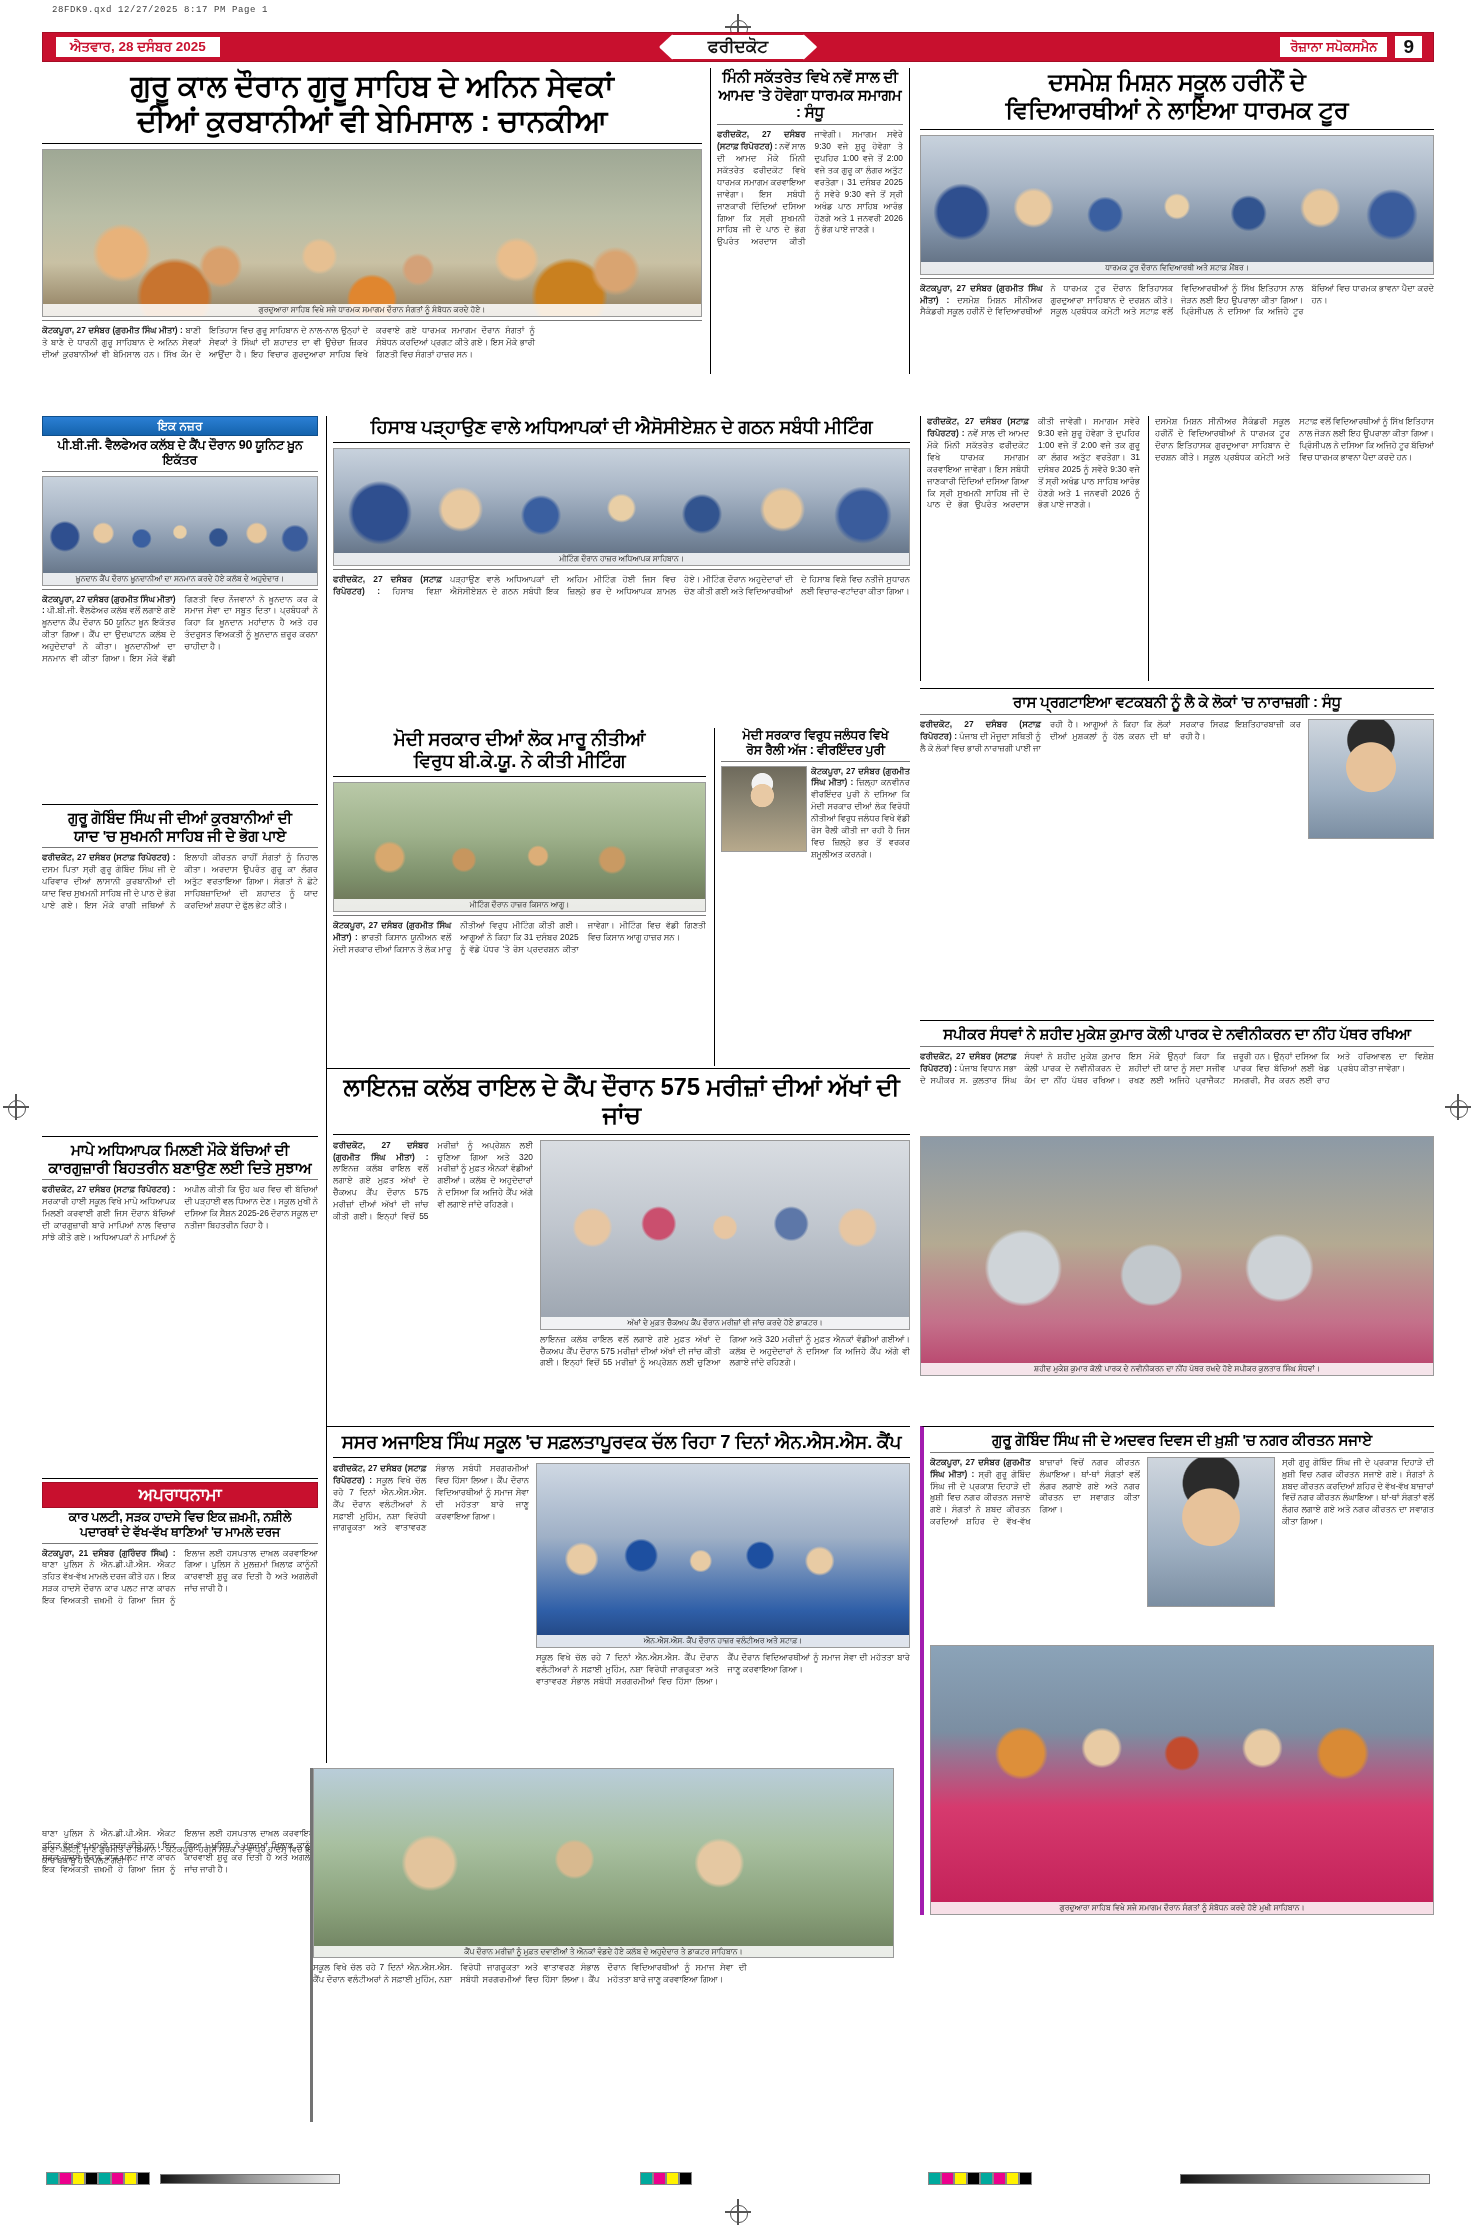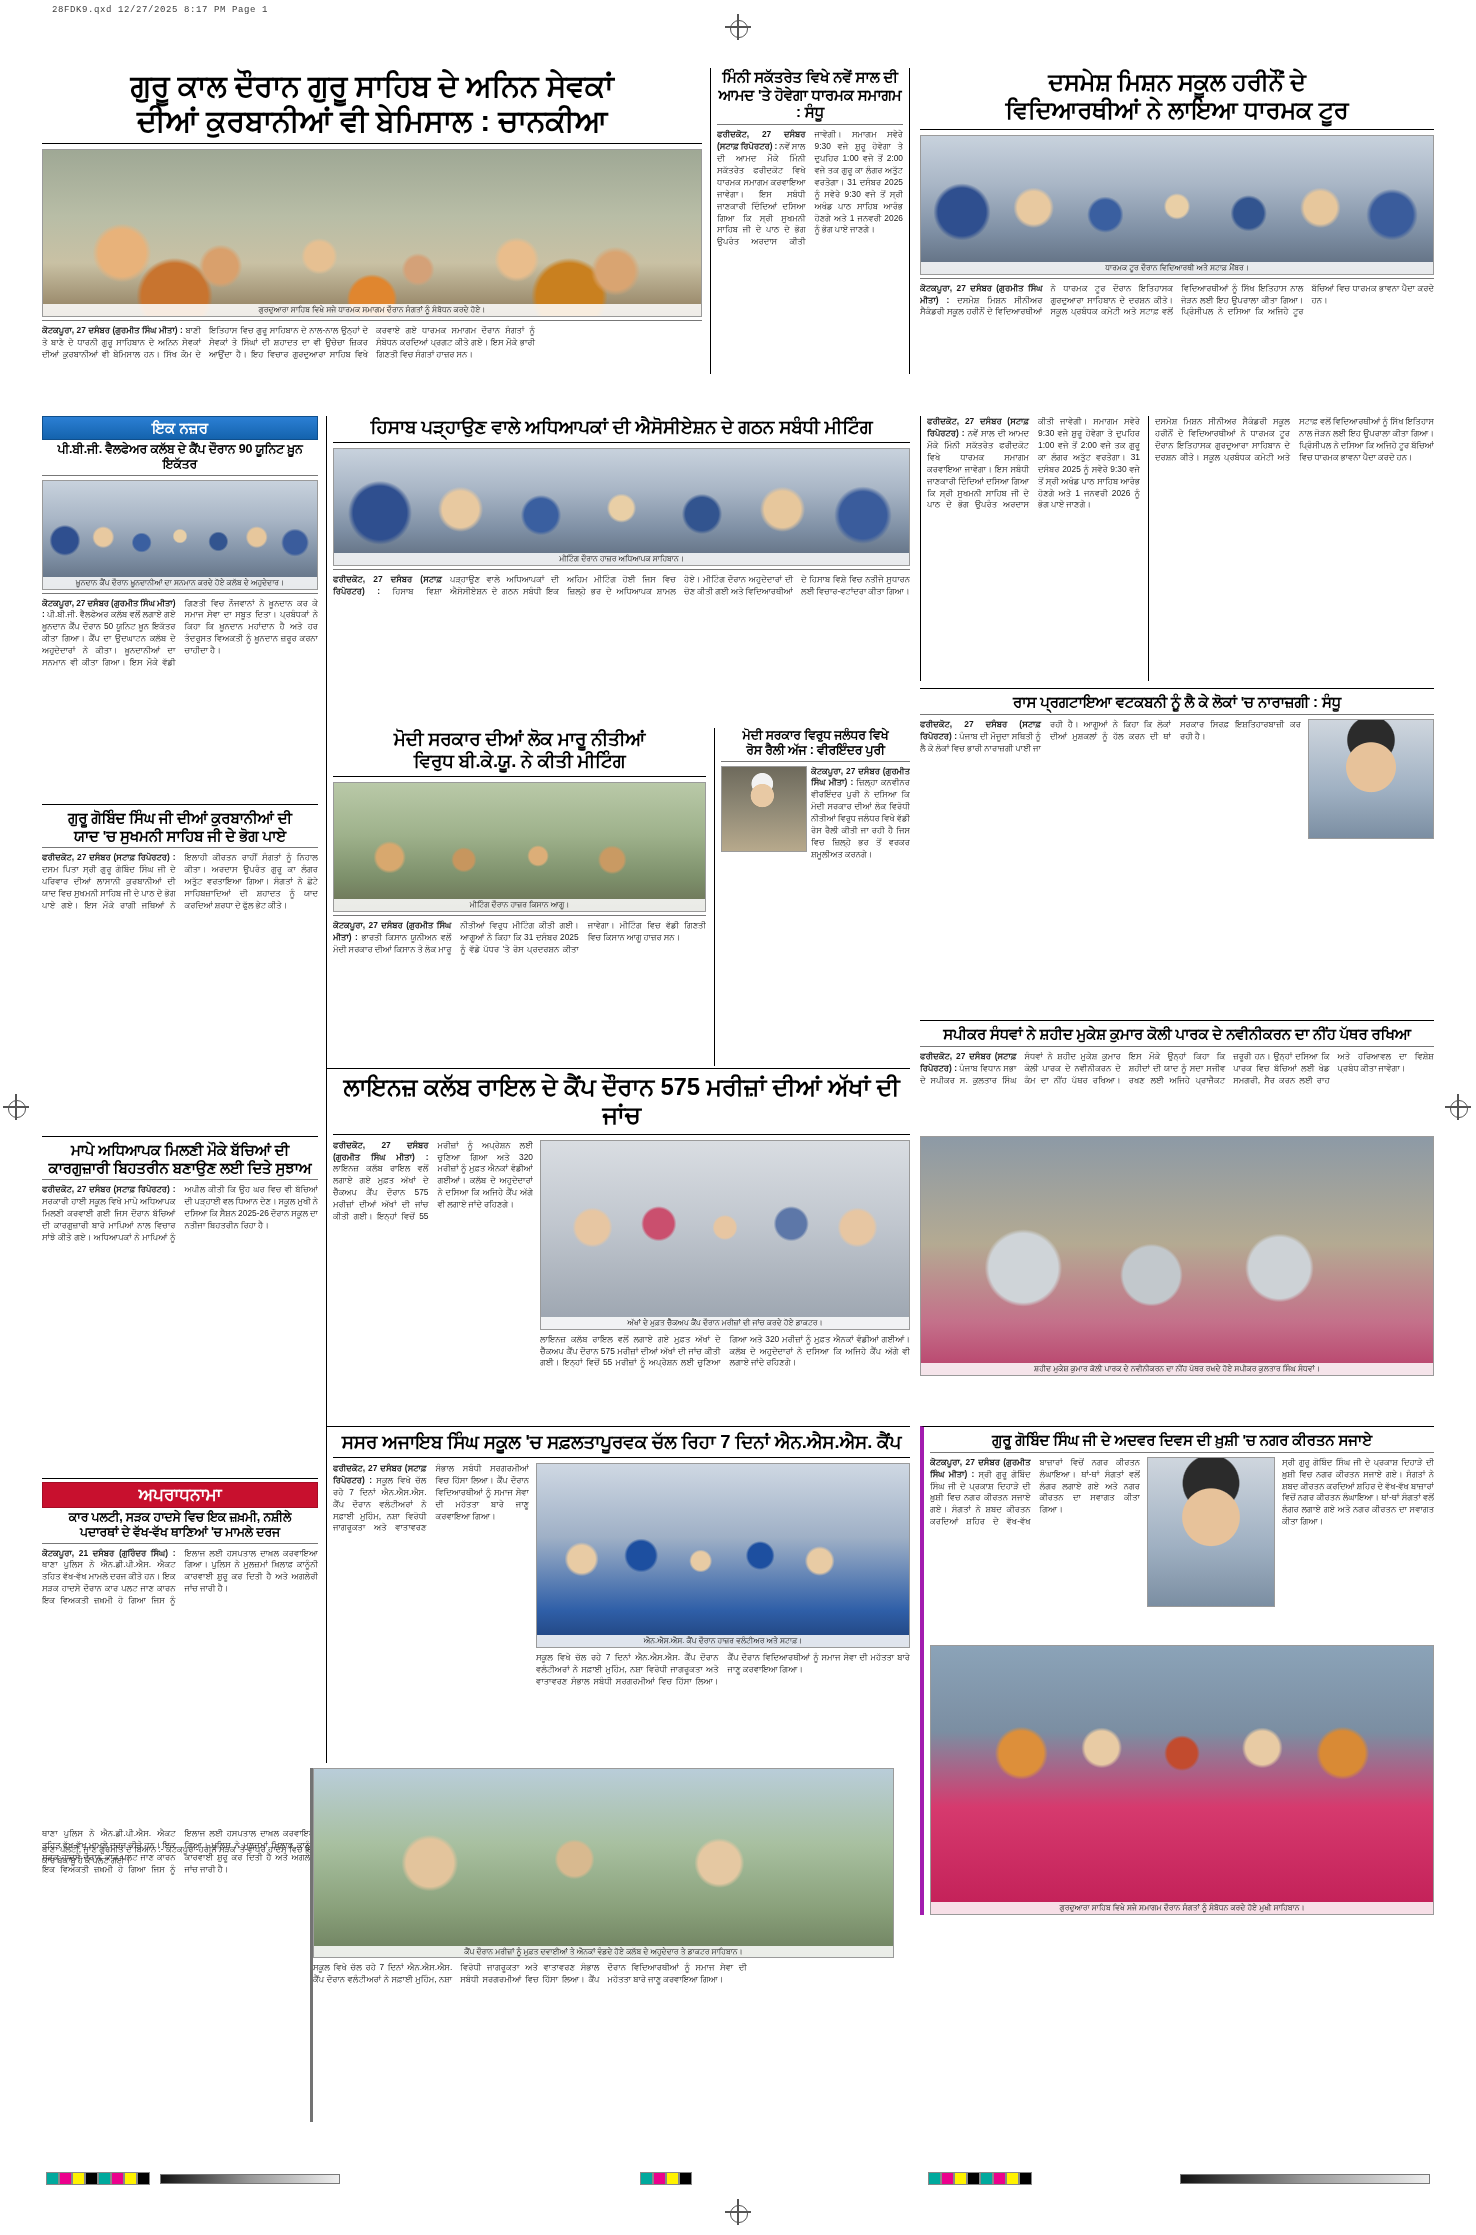--- a/index.html
+++ b/index.html
@@ -172,21 +172,21 @@
     background:
       radial-gradient(circle at 20% 50%, #e3c49c 0 5%, transparent 6%),
       radial-gradient(circle at 45% 48%, #d8b98f 0 5%, transparent 6%),
       radial-gradient(circle at 70% 50%, #e5c8a2 0 5%, transparent 6%),
       linear-gradient(180deg,#b9cdd9 0%, #a8c0a0 40%, #89a07a 75%, #6d7f5e 100%);
   }
 
   
   .band-blue {
     background:linear-gradient(180deg,#2b7fd4,#1463ad);
-    color:#fff; font-weight:bold; font-size:15px; text-align:center;
+    color:#fff; font-weight:bold; font-size:12px; text-align:center;
     padding:2px 0; border:1px solid #0f4f8c;
   }
   .band-red {
     background:#c8102e; color:#fff; font-weight:bold; font-size:17px;
     text-align:center; padding:2px 0; border:1px solid #a50d25;
   }
 
   
   .colorbar { position:absolute; display:flex; }
   .colorbar i { display:block; width:13px; height:13px; border:.5px solid #888; }
@@ -204,20 +204,28 @@
   <div class="reg-mark" style="left:725px; top:14px;"></div>
   <div class="reg-circle" style="left:730px; top:2205px;"></div>
   <div class="reg-mark" style="left:725px; top:2199px;"></div>
   <div class="reg-circle" style="left:8px; top:1100px;"></div>
   <div class="reg-mark" style="left:3px; top:1094px;"></div>
   <div class="reg-circle" style="left:1450px; top:1100px;"></div>
   <div class="reg-mark" style="left:1445px; top:1094px;"></div>
 
   <div class="slug">28FDK9.qxd  12/27/2025  8:17 PM  Page 1</div>
 
+  <div class="masthead">
+    <div class="mh-date">ਐਤਵਾਰ, 28 ਦਸੰਬਰ 2025</div>
+    <div class="mh-center">ਫਰੀਦਕੋਟ</div>
+    <div class="mh-right">
+      <div class="mh-brand">ਰੋਜ਼ਾਨਾ ਸਪੋਕਸਮੈਨ</div>
+      <div class="mh-page">9</div>
+    </div>
+  </div>
 
   <div class="content">
 
     <div style="position:absolute; left:0; top:0; width:660px;">
       <div class="hl hl-xl">ਗੁਰੂ ਕਾਲ ਦੌਰਾਨ ਗੁਰੂ ਸਾਹਿਬ ਦੇ ਅਨਿਨ ਸੇਵਕਾਂ</div>
       <div class="hl hl-xl">ਦੀਆਂ ਕੁਰਬਾਨੀਆਂ ਵੀ ਬੇਮਿਸਾਲ : ਚਾਨਕੀਆ</div>
       <div class="rule"></div>
       <div class="photo ph-crowd" style="height:168px;">
         <div class="cap">ਗੁਰਦੁਆਰਾ ਸਾਹਿਬ ਵਿਖੇ ਸਜੇ ਧਾਰਮਕ ਸਮਾਗਮ ਦੌਰਾਨ ਸੰਗਤਾਂ ਨੂੰ ਸੰਬੋਧਨ ਕਰਦੇ ਹੋਏ।</div>
       </div>

